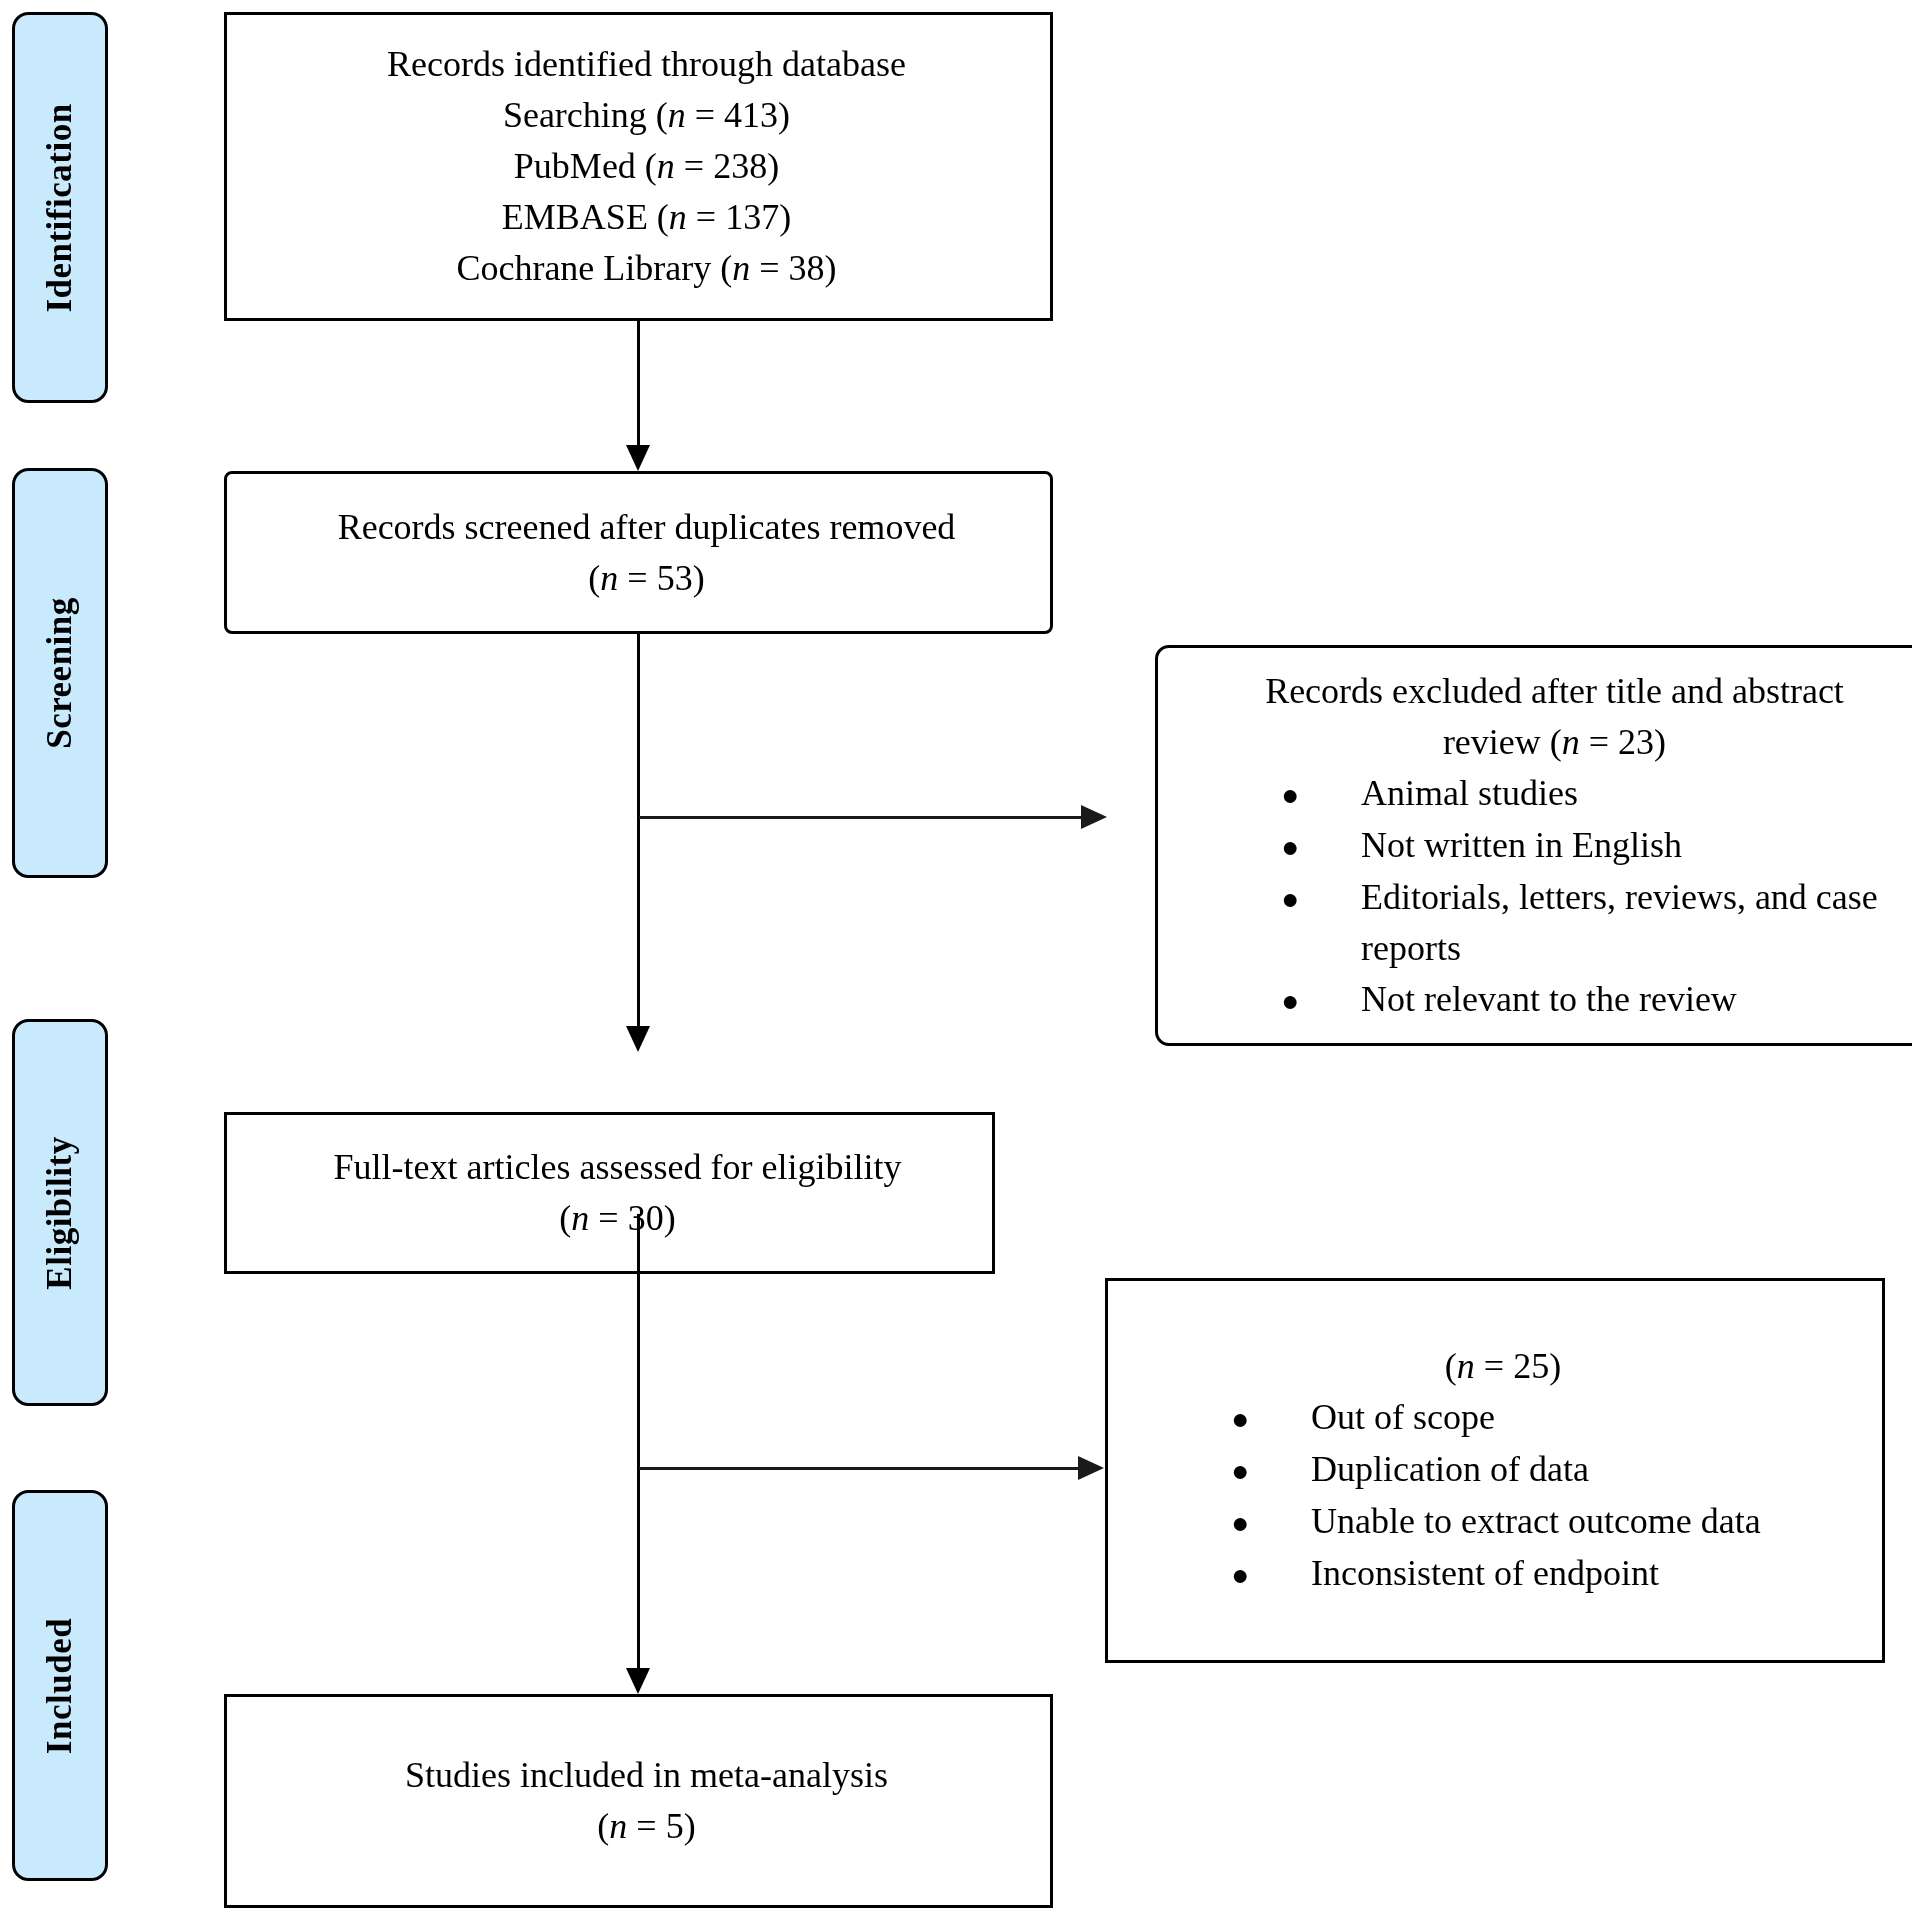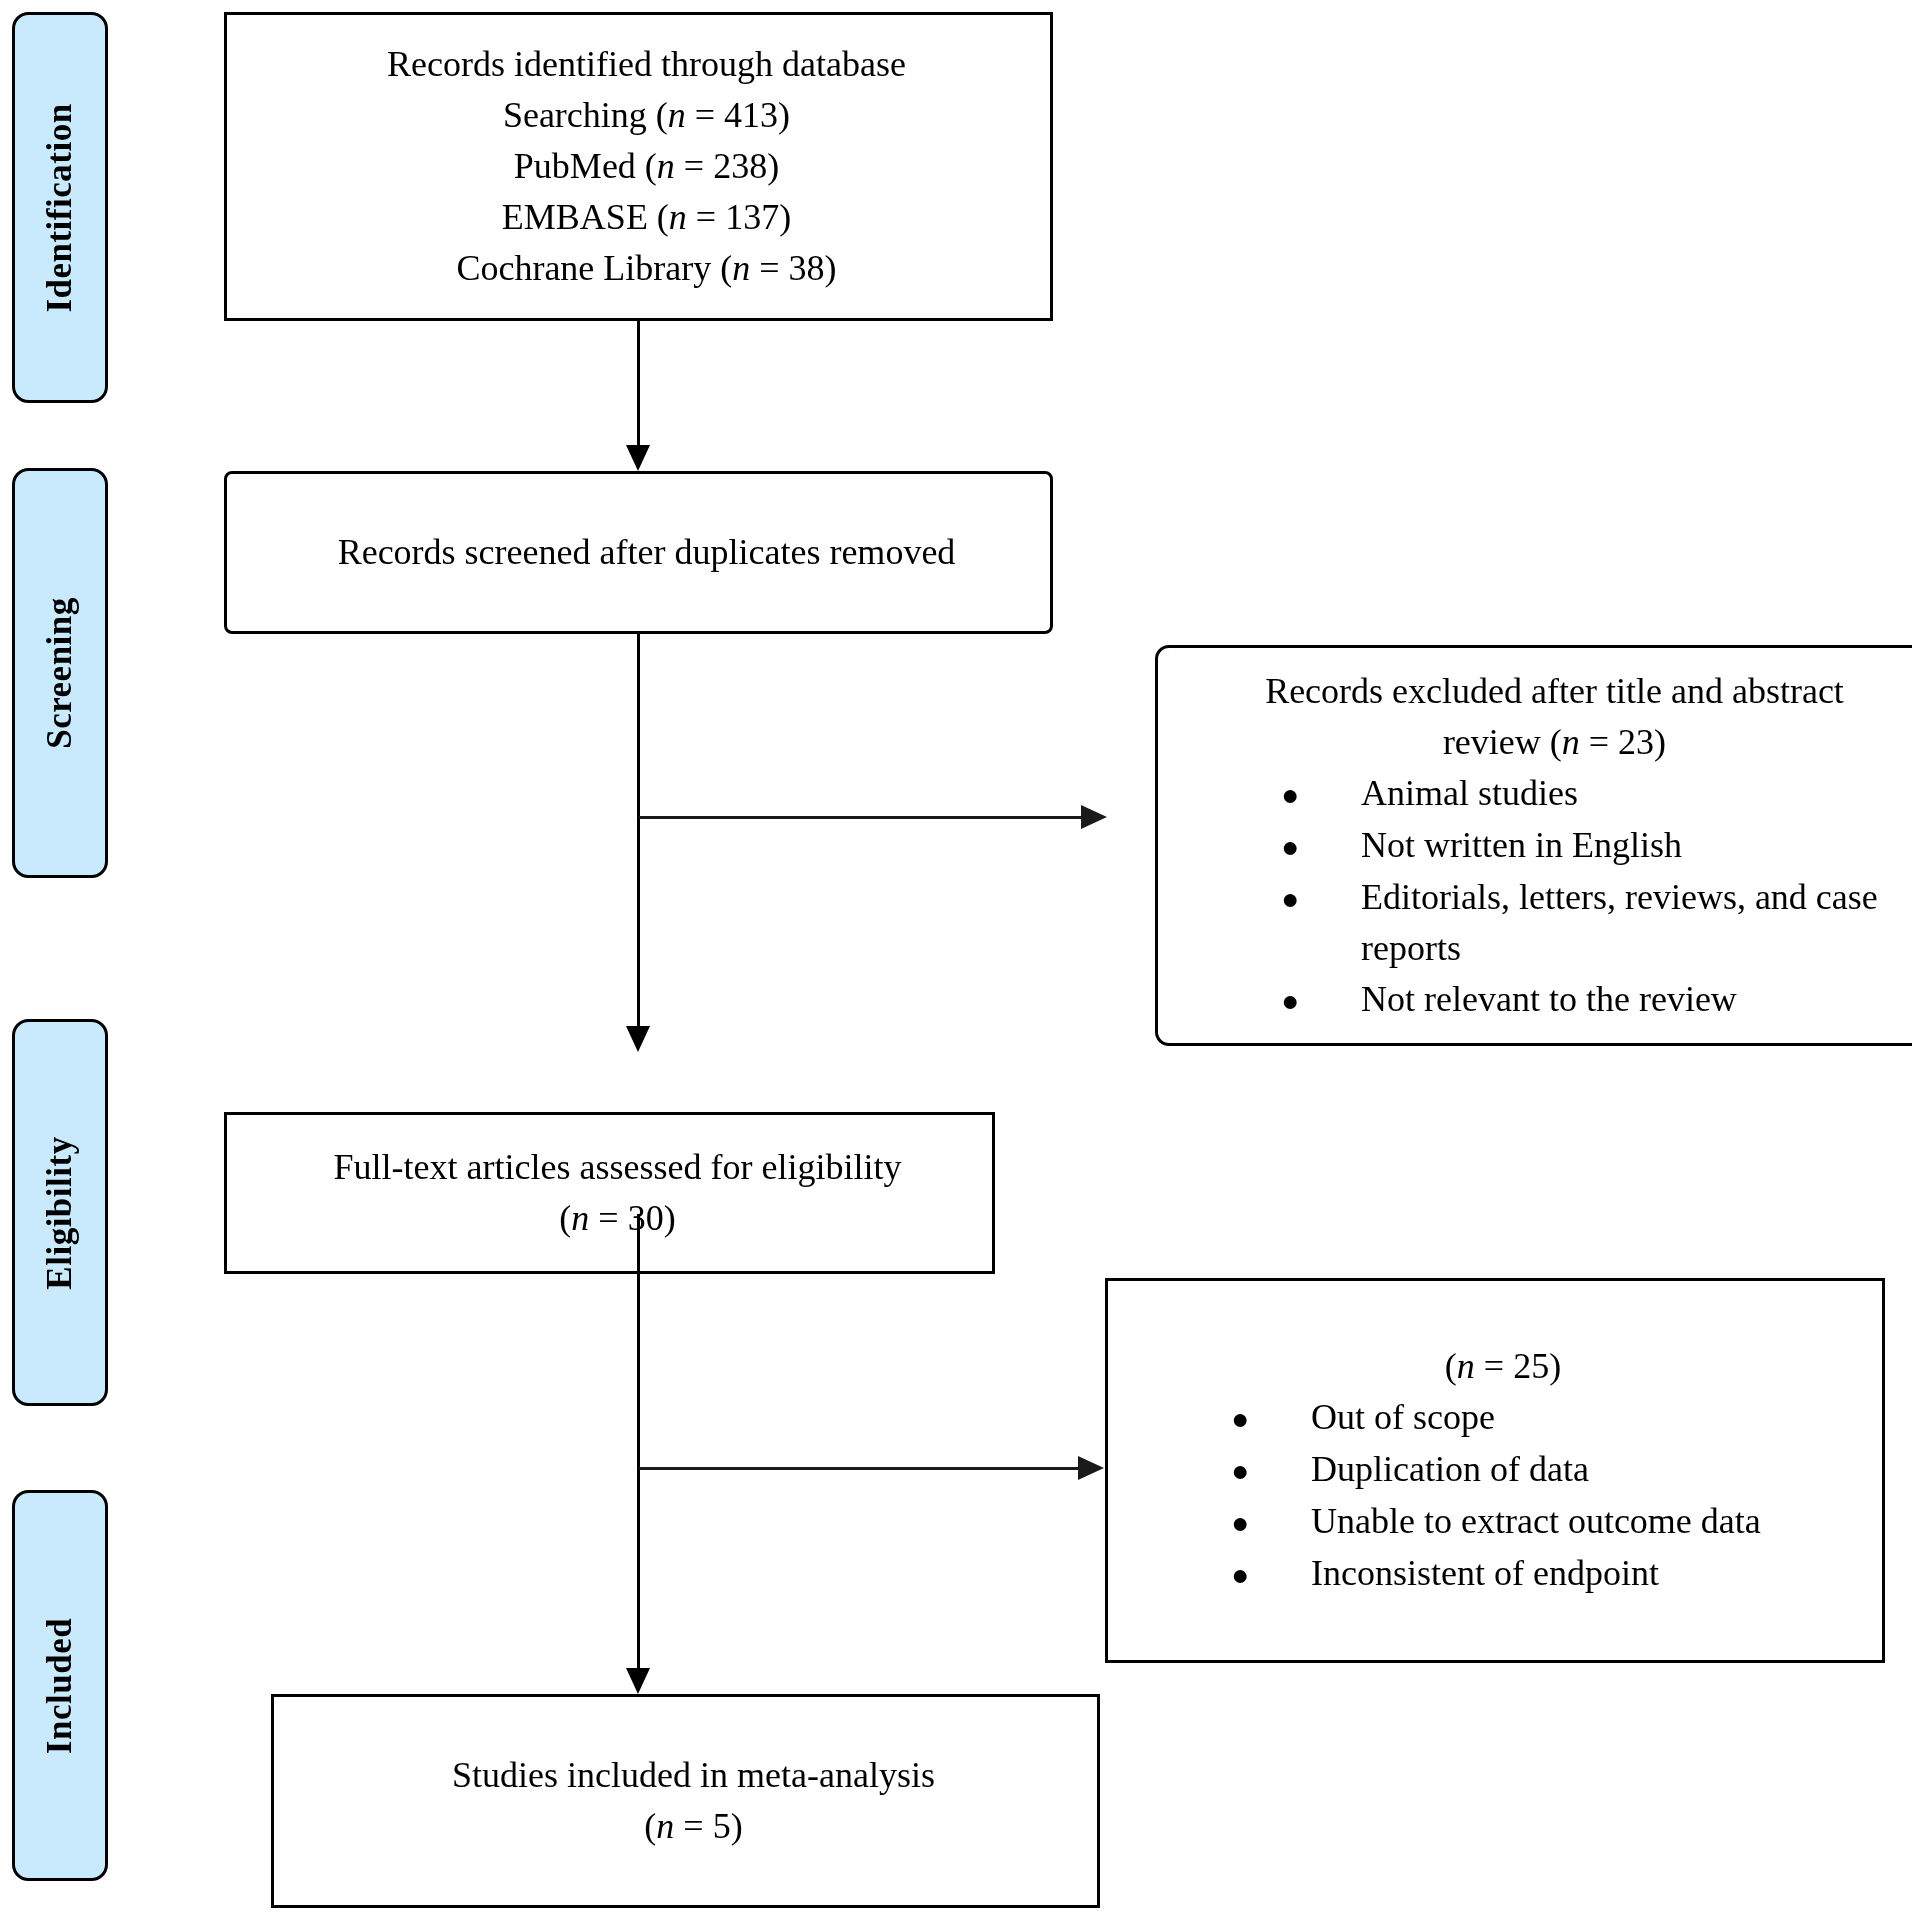--- a/index.html
+++ b/index.html
@@ -81,20 +81,21 @@
     <div class="line">PubMed (<i>n</i> = 238)</div>
     <div class="line">EMBASE (<i>n</i> = 137)</div>
     <div class="line">Cochrane Library (<i>n</i> = 38)</div>
   </div>
 
   <div class="vline" style="left:637px;top:321px;height:124px;"></div>
   <div class="head-down" style="left:626px;top:445px;"></div>
 
   <div class="fbox" style="left:224px;top:471px;width:829px;height:163px;border-radius:8px;">
     <div class="line">Records screened after duplicates removed</div>
+    <div class="line">(<i>n</i> = 53)</div>
   </div>
 
   <div class="vline" style="left:637px;top:634px;height:392px;"></div>
   <div class="head-down" style="left:626px;top:1026px;"></div>
   <div class="hline" style="left:639px;top:816px;width:443px;"></div>
   <div class="head-right" style="left:1081px;top:805px;"></div>
 
   <div class="fbox" style="left:1155px;top:645px;width:783px;height:401px;border-radius:14px;">
     <div class="line">Records excluded after title and abstract</div>
     <div class="line">review (<i>n</i> = 23)</div>
@@ -139,19 +140,19 @@
     <div class="b-row">
       <span class="b-dot"></span>
       <span class="b-text">Unable to extract outcome data</span>
     </div>
     <div class="b-row">
       <span class="b-dot"></span>
       <span class="b-text">Inconsistent of endpoint</span>
     </div>
   </div>
 
-  <div class="fbox" style="left:224px;top:1694px;width:829px;height:214px;margin-left:47px;">
+  <div class="fbox" style="left:224px;top:1694px;width:829px;height:214px;">
     <div class="line">Studies included in meta-analysis</div>
     <div class="line">(<i>n</i> = 5)</div>
   </div>
 
 </div>
 
 
 </body></html>

